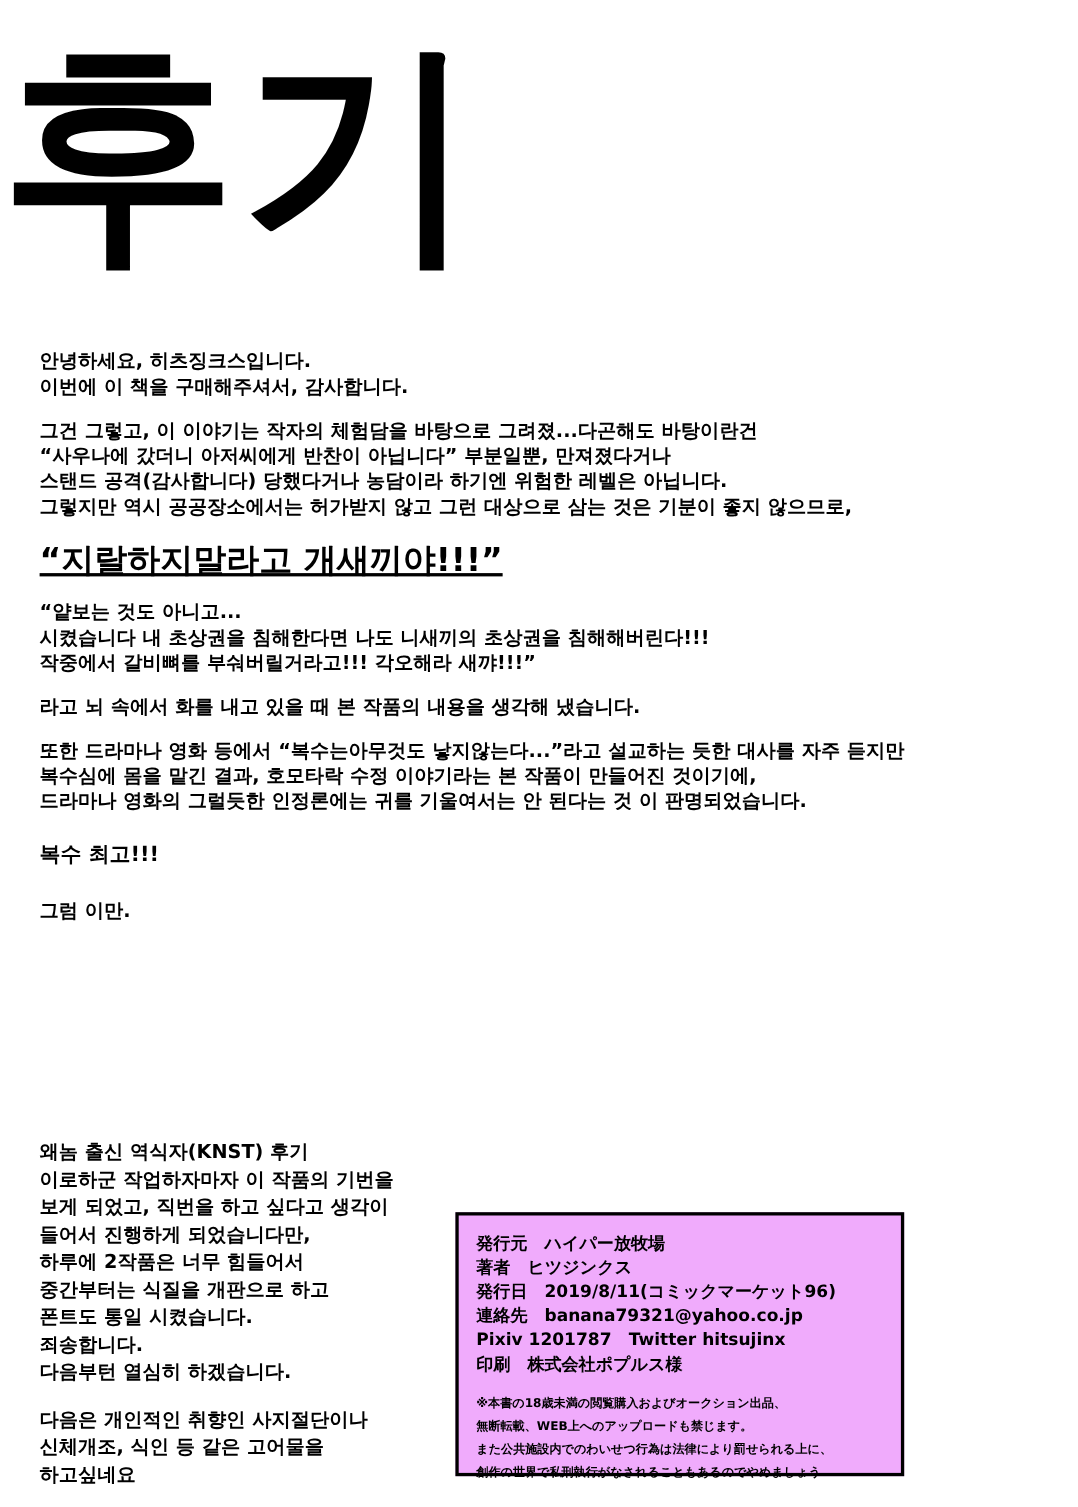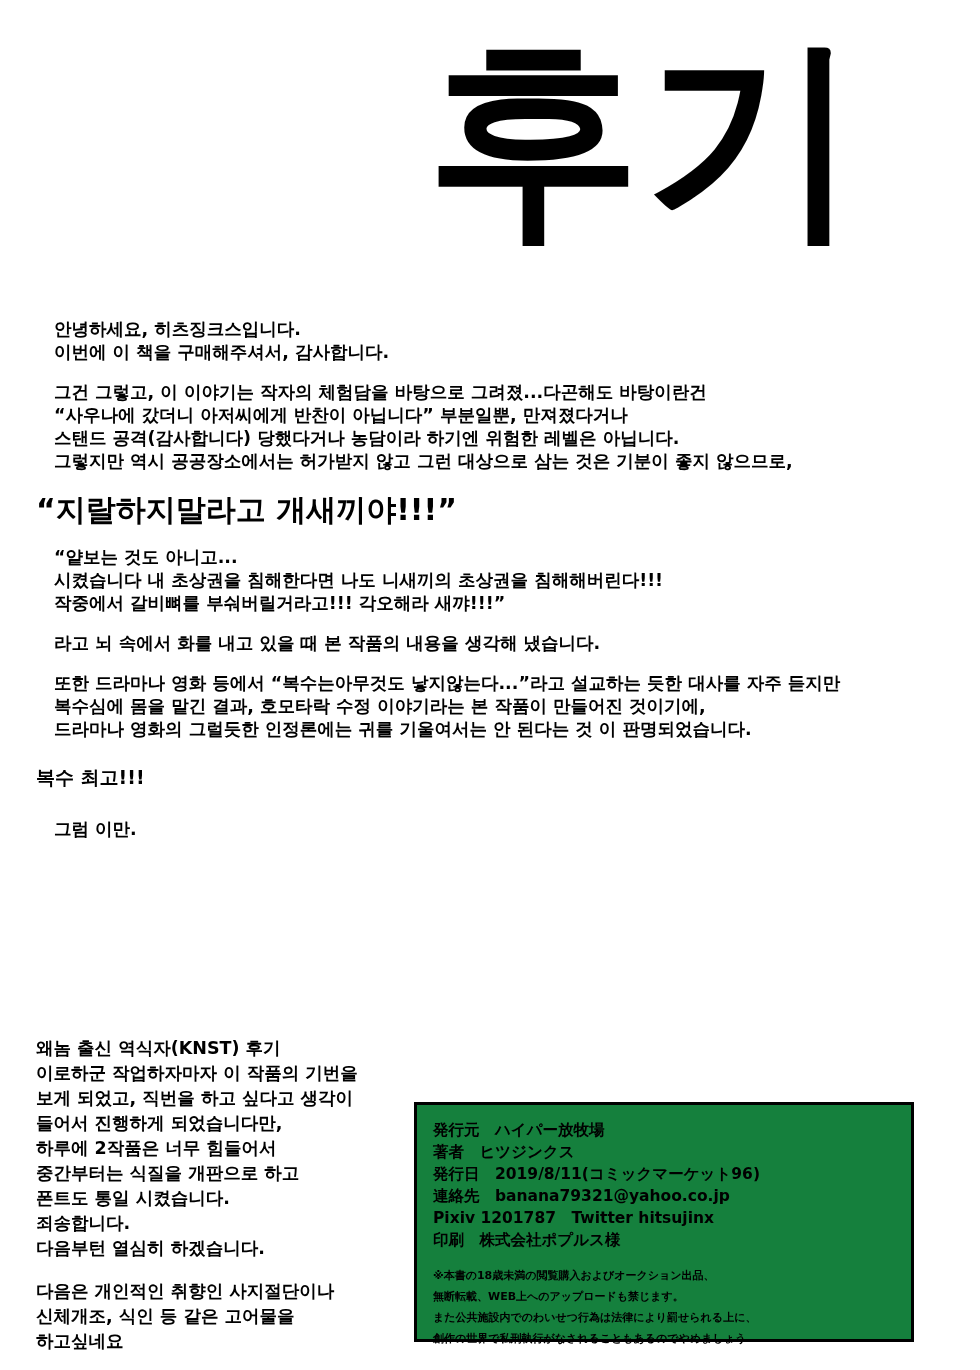--- a/index.html
+++ b/index.html
@@ -20,51 +20,51 @@
     left: 0; top: 0;
     width: 980px;
     height: 1370px;
   }
   
   .title {
     position: absolute;
     left: 0;
     top: 30px;
     width: 864px;
-    text-align: right;
+    text-align: left;
     font-size: 215px;
     line-height: 1.0;
     font-weight: 900;
     letter-spacing: 4px;
     color: #000;
     font-family: "DejaVu Sans", "Liberation Sans", sans-serif;
   }
   
   .body-text {
     position: absolute;
     left: 36px;
     top: 318px;
     width: 900px;
     font-size: 17.5px;
     line-height: 23px;
     font-weight: 700;
   }
   .para {
     margin-bottom: 17px;
-    margin-left: 18px;
   }
   .para div {
     white-space: pre;
   }
   .shout {
     font-size: 30px;
     line-height: 40px;
     font-weight: 900;
     margin: 10px 0 16px 0;
     letter-spacing: 0px;
+    text-decoration: underline;
   }
   .shout2 {
     font-size: 19px;
     line-height: 38px;
     font-weight: 900;
     margin: 14px 0 22px 0;
   }
 
   
   .translator-note {
@@ -77,25 +77,25 @@
     font-weight: 700;
   }
   .translator-note .blk { margin-bottom: 18px; }
   .translator-note div { white-space: pre; }
 
   
   .colophon {
     position: absolute;
     left: 414px;
     top: 1102px;
-    width: 500px;
+    width: 408px;
     height: 240px;
     border: 3px solid #000;
     box-sizing: border-box;
-    background: #15803d;
+    background: #f0abfc;
     padding: 14px 16px 0 16px;
   }
   .colophon .line {
     font-size: 15.5px;
     line-height: 22px;
     font-weight: 700;
     white-space: pre;
   }
   .colophon .sep {
     height: 14px;

